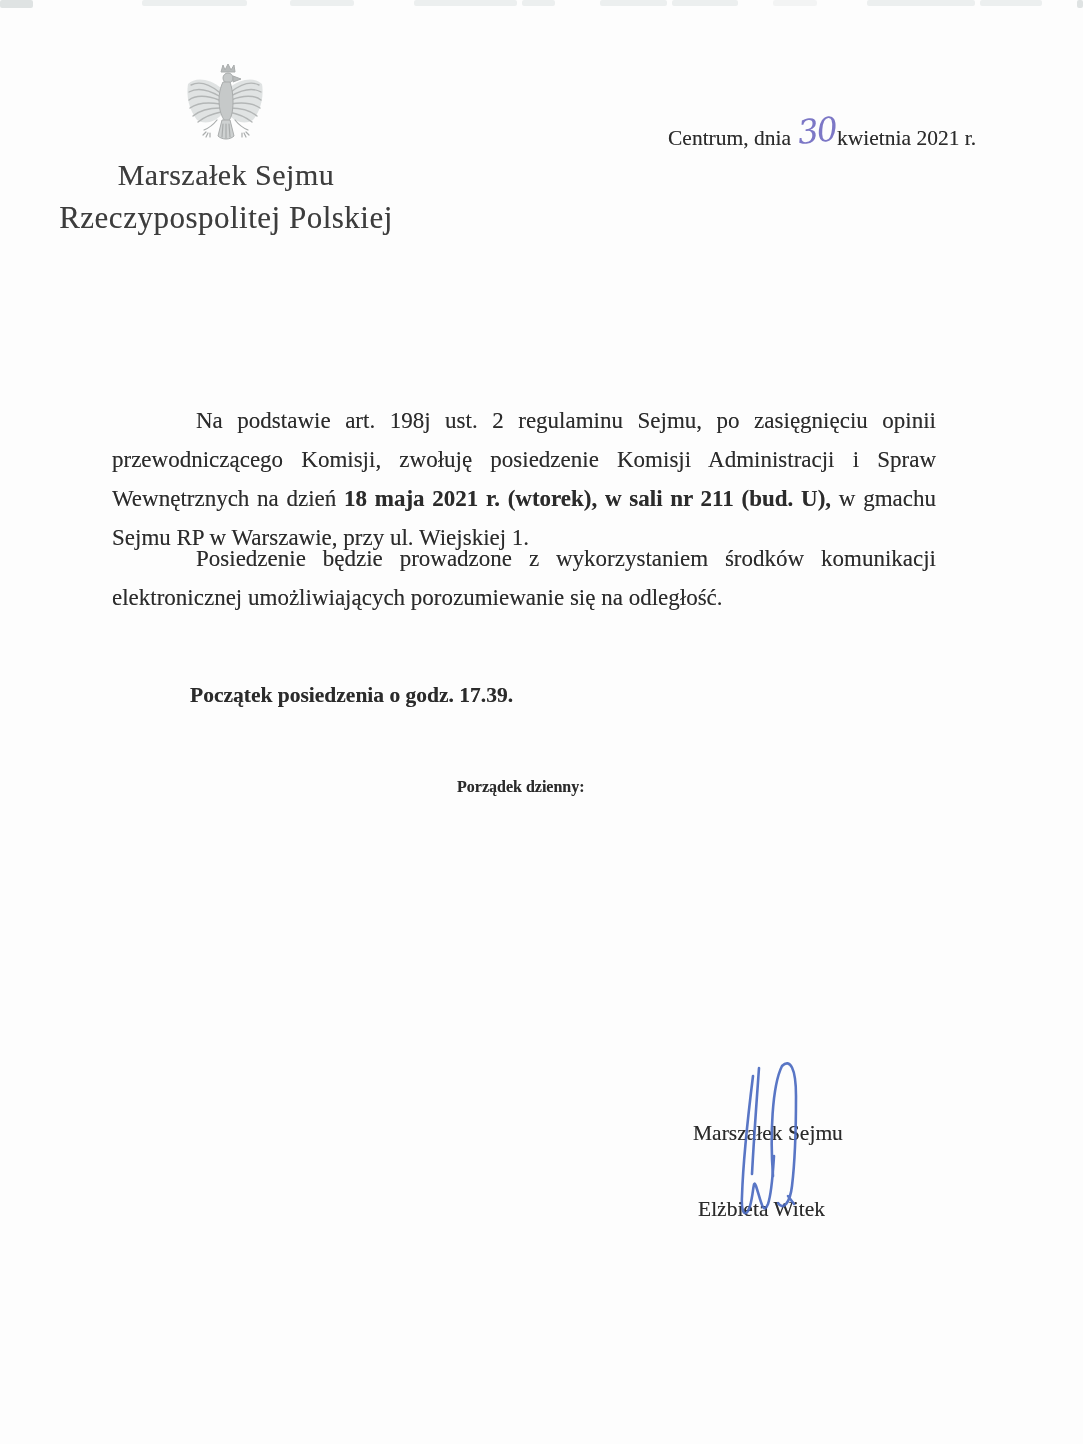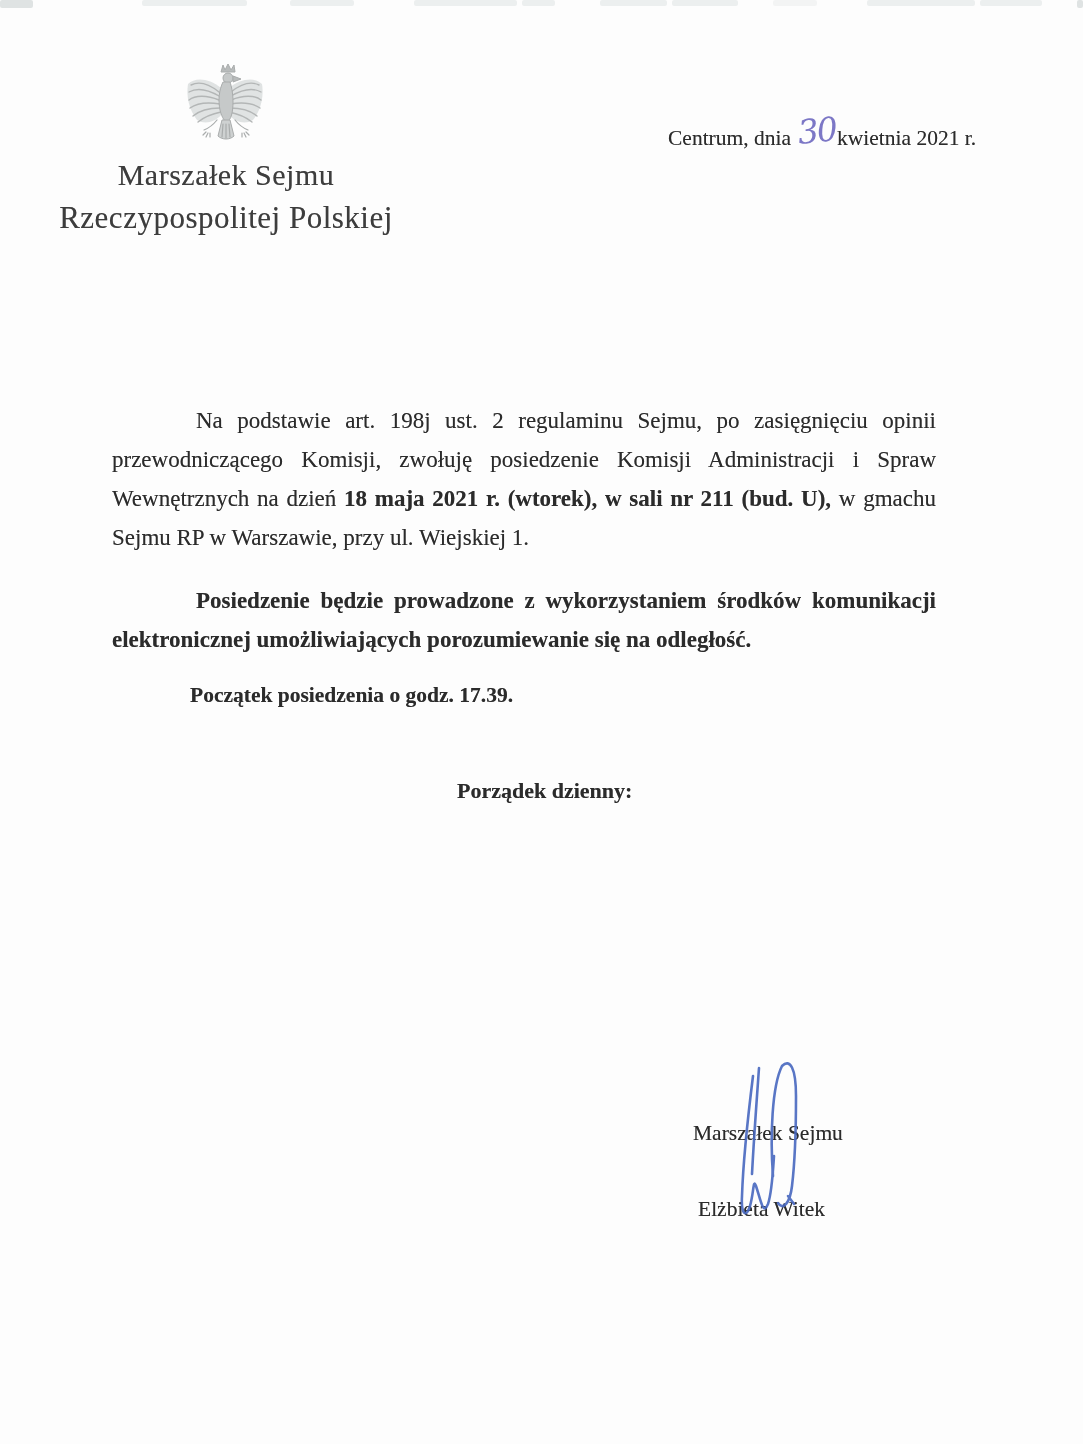--- a/index.html
+++ b/index.html
@@ -33,25 +33,25 @@
     color:#7c77c6;
     transform:rotate(-6deg) translateY(-3px);
     letter-spacing:-2px;
     margin:0 1px 0 7px;
     text-shadow:none;
   }
 
   
   .par{position:absolute;left:112px;width:824px;font-size:23px;line-height:39px;text-align:justify;}
   .p1{top:378px;text-indent:84px;}
-  .p2{top:558px;text-indent:84px;font-weight:bold;}
+  .p2{top:516px;text-indent:84px;}
   .p3{top:860px;line-height:40px;}
   .bold{font-weight:bold;}
   .start-time{position:absolute;left:190px;top:683px;font-size:21.5px;font-weight:bold;white-space:nowrap;}
-  .agenda-heading{position:absolute;left:457px;top:778px;font-size:22px;font-weight:bold;white-space:nowrap;}
+  .agenda-heading{position:absolute;left:457px;top:778px;font-size:16px;font-weight:bold;white-space:nowrap;}
 
   
   .sig-role{position:absolute;left:693px;top:1121px;font-size:21.5px;white-space:nowrap;}
   .sig-name{position:absolute;left:698px;top:1197px;font-size:21.5px;white-space:nowrap;}
   .sig-scrawl{position:absolute;left:728px;top:1056px;width:84px;height:182px;z-index:5;}
 </style>
 </head>
 <body>
 
 <div class="page">

